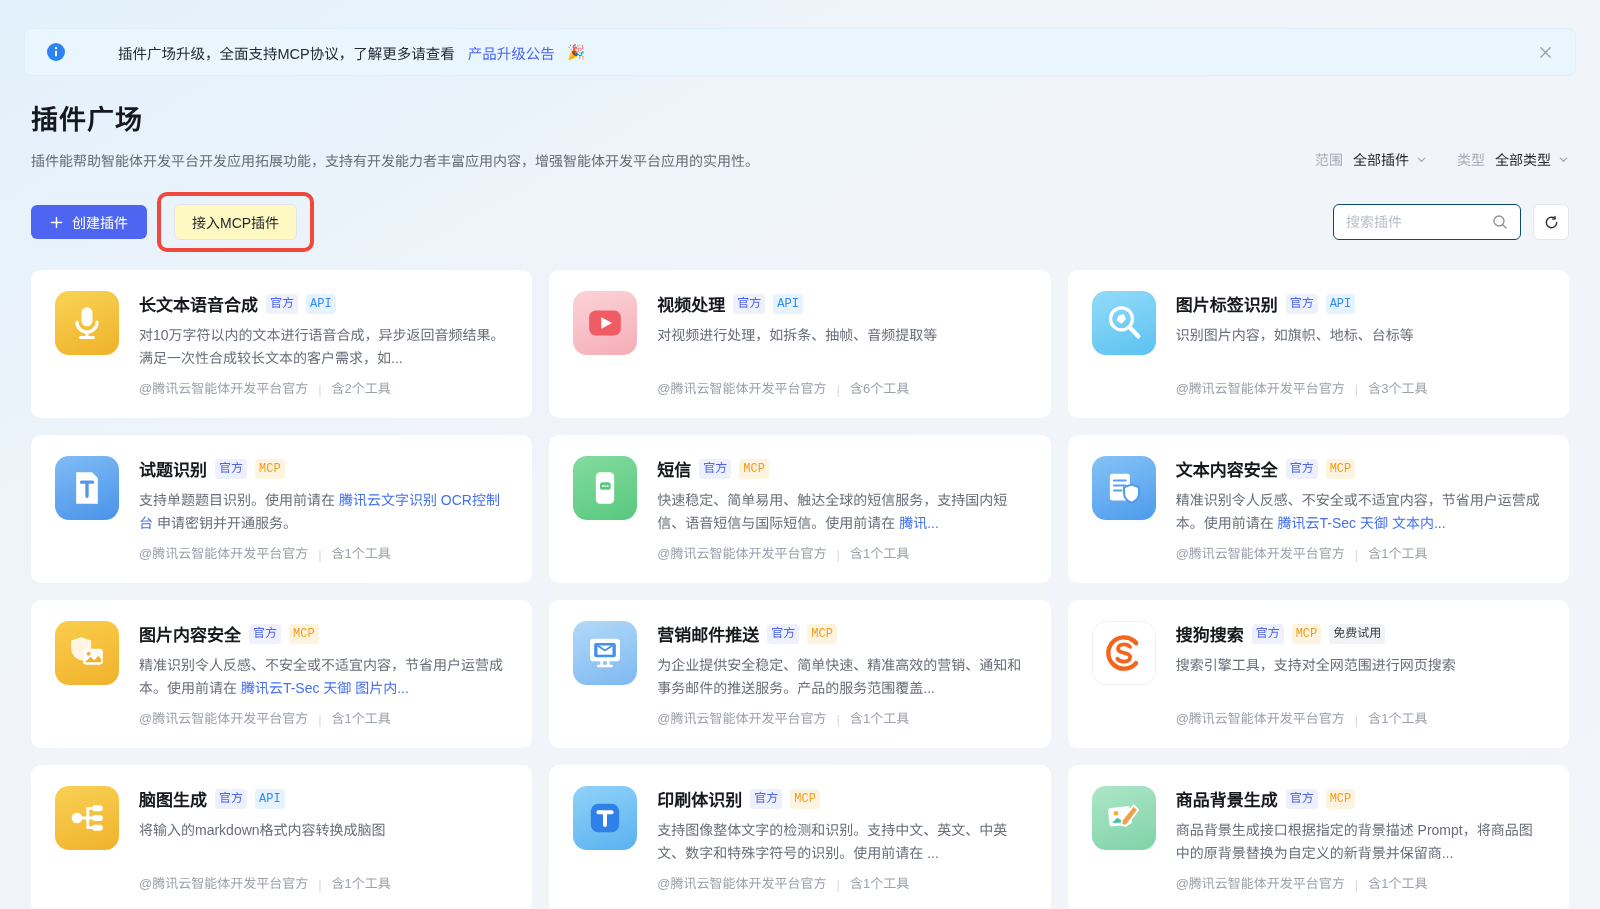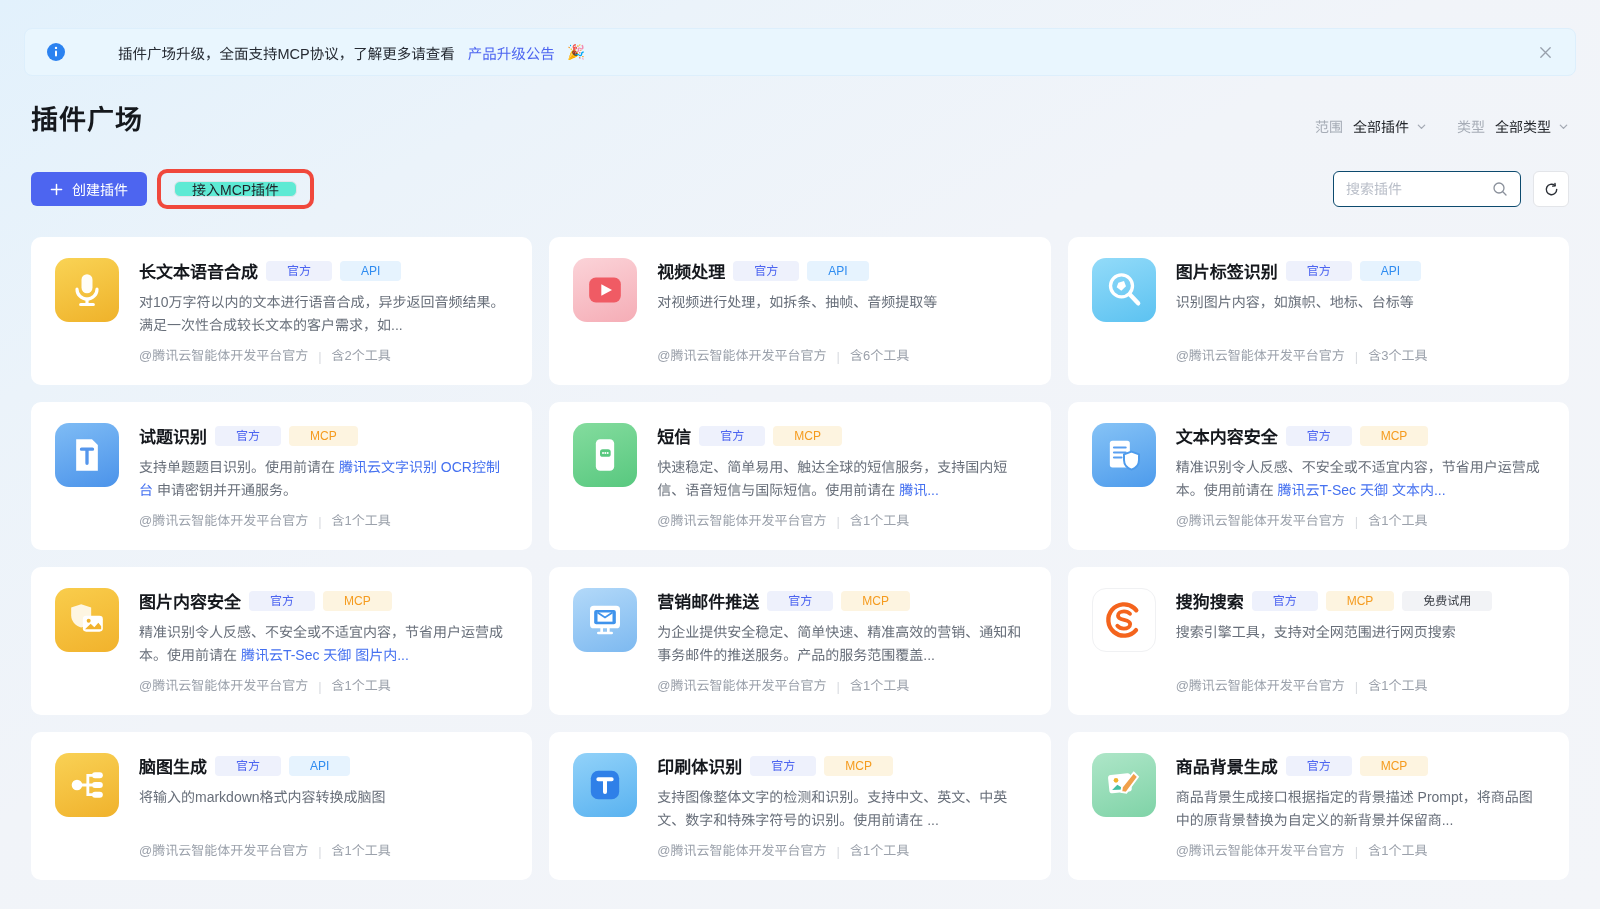--- a/index.html
+++ b/index.html
@@ -29,40 +29,40 @@
   .filter-label { color:#a6acb6; margin-right:10px; }
   .filter-value { color:#23262b; font-weight:500; }
   .chev { margin-left:7px; display:flex; }
   
   .toolbar { margin-top:22px; display:flex; justify-content:space-between; align-items:center; height:60px; }
   .toolbar-left { display:flex; align-items:center; }
   .btn { border:none; cursor:pointer; font-family:inherit; font-size:14px; border-radius:6px;
          display:flex; align-items:center; justify-content:center; }
   .btn-primary { background:#4d65f0; color:#fff; height:34px; padding:0 19px; gap:9px; }
   .annotation { margin-left:10px; border:4px solid #f0483c; border-radius:10px; padding:8px 13px; }
-  .btn-secondary { background:#5eead4; color:#1f2329; height:16px; padding:0 17px;
+  .btn-secondary { background:#fef9c3; color:#1f2329; height:36px; padding:0 17px;
                    border:1px solid #e3e5e9; font-weight:500; }
   .toolbar-right { display:flex; gap:12px; align-items:center; }
   .search-box { width:188px; height:36px; background:#fff; border:1px solid #0c4a6e; border-radius:6px;
                 display:flex; align-items:center; padding:0 12px; gap:8px; }
   .search-box input { border:none; outline:none; flex:1; min-width:0; font-size:14px; font-family:inherit;
                       color:#1f2329; background:transparent; }
   .search-box input::placeholder { color:#b9bec8; }
   .icon-btn { width:36px; height:36px; background:#fff; border:1px solid #e3e5e9; border-radius:6px;
               cursor:pointer; display:flex; align-items:center; justify-content:center; }
   
   .grid { margin-top:18px; display:grid; grid-template-columns:repeat(3,1fr); gap:17px; }
   .card { background:#fff; border-radius:10px; padding:21px 24px; height:148px; display:flex; gap:20px; cursor:pointer; }
   .plugin-icon { width:64px; height:64px; border-radius:14px; flex:none;
                  display:flex; align-items:center; justify-content:center; }
   .plugin-icon svg { width:40px; height:40px; }
   .card-body { flex:1; min-width:0; display:flex; flex-direction:column; }
   .title-row { display:flex; align-items:center; gap:8px; }
   .card-title { font-size:17px; font-weight:700; color:#15181d; white-space:nowrap; }
-  .tag { font-size:12px; line-height:1; padding:4px 21px; border-radius:4px; white-space:nowrap; }
+  .tag { font-size:12px; line-height:1; padding:4px 4px; border-radius:4px; white-space:nowrap;font-family:Liberation Mono, monospace; }
   .tag-official { background:#eef1fc; color:#4d65f0; }
   .tag-api { background:#e6f3fe; color:#2f8cf0; }
   .tag-mcp { background:#fdf4e0; color:#f59b1e; }
   .tag-free { background:#f2f3f6; color:#3a3e46; }
   .card-desc { margin-top:8px; font-size:14px; color:#686f7a; line-height:23px;
                display:-webkit-box; -webkit-line-clamp:2; -webkit-box-orient:vertical; overflow:hidden; }
   .card-desc .link { color:#4470f0; cursor:pointer; }
   .card-footer { margin-top:auto; font-size:13px; color:#9ba1ab; display:flex; align-items:flex-end; gap:10px;
                  white-space:nowrap; }
   .sep { color:#d8dbe0; }
@@ -86,20 +86,21 @@
         <path d="M3 3l10 10M13 3L3 13" stroke="#98a0ac" stroke-width="1.4" stroke-linecap="round"></path>
       </svg>
   </span>
 </div>
 
 <div class="page">
 
   <div class="header-row">
     <div>
       <div class="page-title">插件广场</div>
+      <div class="page-subtitle">插件能帮助智能体开发平台开发应用拓展功能，支持有开发能力者丰富应用内容，增强智能体开发平台应用的实用性。</div>
     </div>
     <div class="filters">
       <div class="filter">
         <span class="filter-label">范围</span>
         <span class="filter-value">全部插件</span>
         <span class="chev">
           <svg viewBox="0 0 12 12" width="11" height="11">
               <path d="M2.5 4.5L6 8l3.5-3.5" fill="none" stroke="#a3a9b3" stroke-width="1.4" stroke-linecap="round" stroke-linejoin="round"></path>
             </svg>
         </span>

